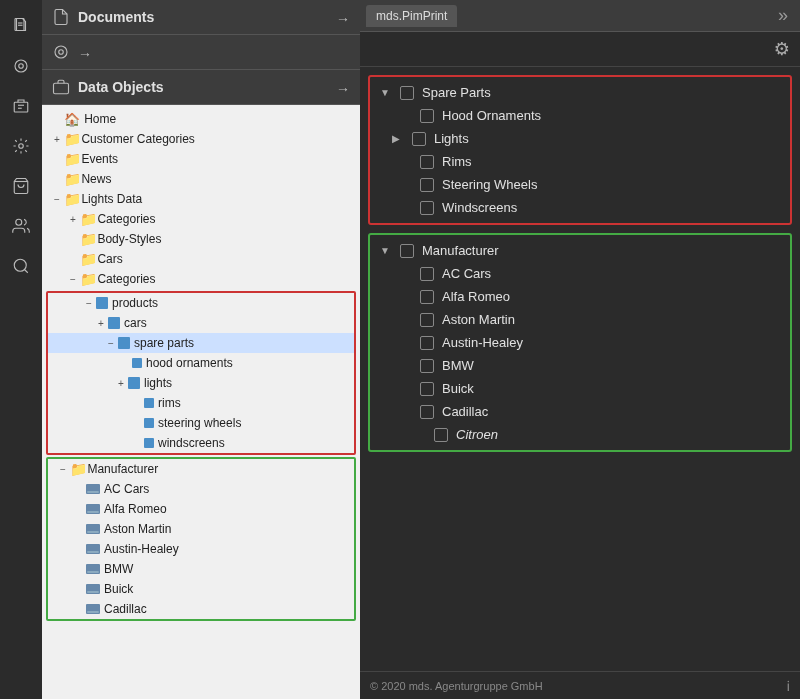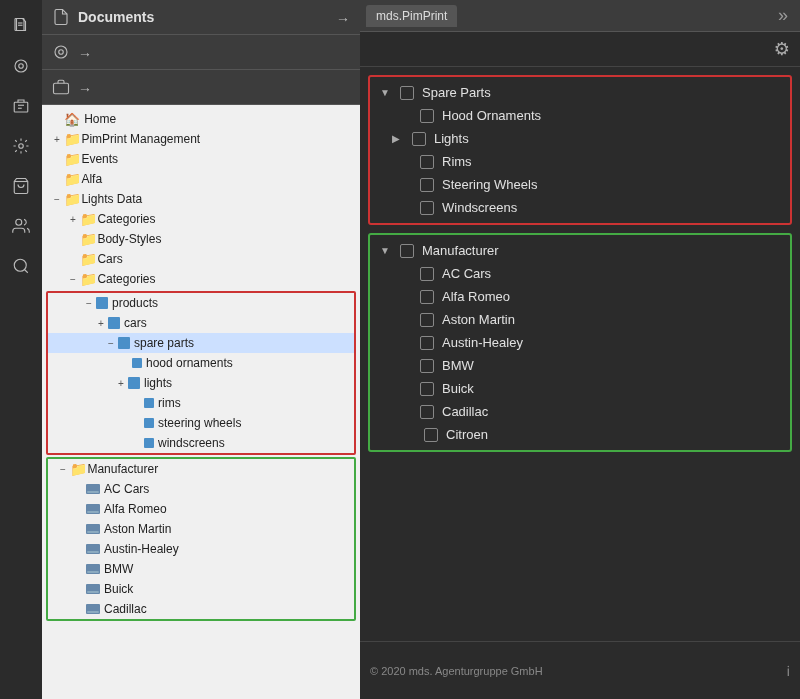--- a/index.html
+++ b/index.html
@@ -186,21 +186,21 @@
     .check-item .ci-check {
       width: 14px; height: 14px;
       border: 1px solid #888;
       border-radius: 2px;
       background: transparent;
       flex-shrink: 0;
     }
     .check-item .ci-label { font-size: 13px; }
 
     .right-footer {
-      padding: 19px 10px;
+      padding: 4px 10px;
       background: #2b2b2b;
       border-top: 1px solid #444;
       display: flex;
       align-items: center;
       justify-content: space-between;
     }
     .footer-text { color: #888; font-size: 11px; }
     .footer-icon { color: #888; font-size: 14px; cursor: pointer; }
 
     
@@ -300,47 +300,48 @@
         <circle cx="12" cy="12" r="3"></circle>
       </svg>
     <span class="arrow">→</span>
   </div>
 
   <div class="tree-header">
     <svg viewBox="0 0 24 24">
         <rect x="2" y="7" width="20" height="14" rx="2"></rect>
         <path d="M16 7V5a2 2 0 00-2-2h-4a2 2 0 00-2 2v2"></path>
       </svg>
+    <span class="header-label">Data Objects</span>
     <span class="arrow">→</span>
   </div>
 
   <div class="tree-body">
 
     <div class="tree-node" style="padding-left:8px;">
       <span class="toggle"></span>
       <span style="color:#888;font-size:13px;margin-right:4px;">🏠</span>
       <span class="node-label">Home</span>
     </div>
 
     <div class="tree-node" style="padding-left:8px;">
       <span class="toggle" style="color:#555;font-size:10px;width:14px;text-align:center;">+</span>
       <span class="folder-icon">📁</span>
-      <span class="node-label">PimPrint Management</span>
+      <span class="node-label">Customer Categories</span>
     </div>
 
     <div class="tree-node" style="padding-left:8px;">
       <span class="toggle" style="width:14px;"></span>
       <span class="folder-icon">📁</span>
       <span class="node-label">Events</span>
     </div>
 
     <div class="tree-node" style="padding-left:8px;">
       <span class="toggle" style="width:14px;"></span>
       <span class="folder-icon">📁</span>
-      <span class="node-label">Alfa</span>
+      <span class="node-label">News</span>
     </div>
 
     <div class="tree-node" style="padding-left:8px;">
       <span class="toggle" style="color:#555;font-size:10px;width:14px;text-align:center;">−</span>
       <span class="folder-icon">📁</span>
       <span class="node-label">Lights Data</span>
     </div>
 
     <div class="tree-node" style="padding-left:24px;">
       <span class="toggle" style="color:#555;font-size:10px;width:14px;text-align:center;">+</span>
@@ -574,21 +575,21 @@
         <span class="ci-label">Buick</span>
       </div>
 
       <div class="check-item" style="padding-left:30px;">
         <span class="ci-toggle"></span>
         <span class="ci-check"></span>
         <span class="ci-label">Cadillac</span>
       </div>
 
 
-      <div class="check-item" style="padding-left:34px;">
+      <div class="check-item" style="padding-left:44px;font-style:italic;">
         <span class="ci-toggle"></span>
         <span class="ci-check"></span>
         <span class="ci-label">Citroen</span>
       </div>
 
     </div>
 
   </div>
 
   <div class="right-footer">

